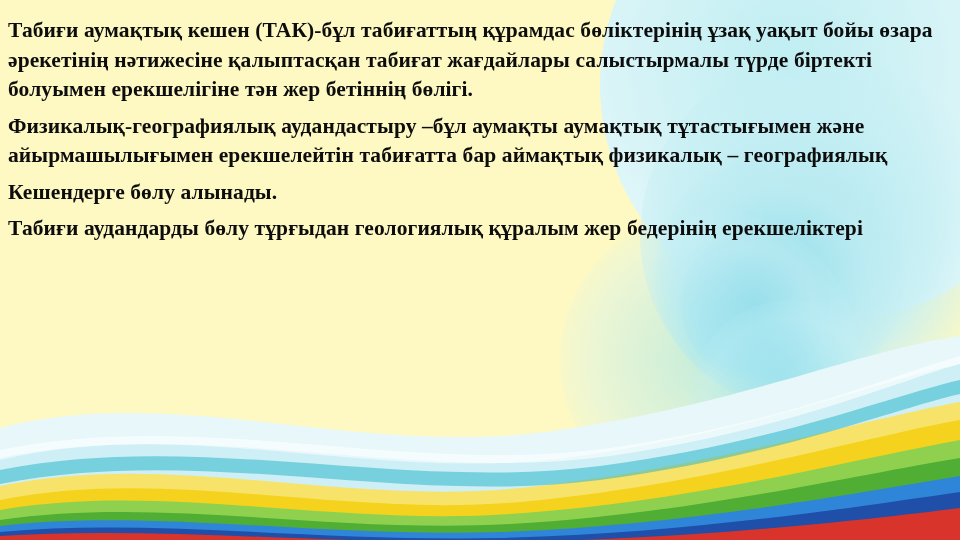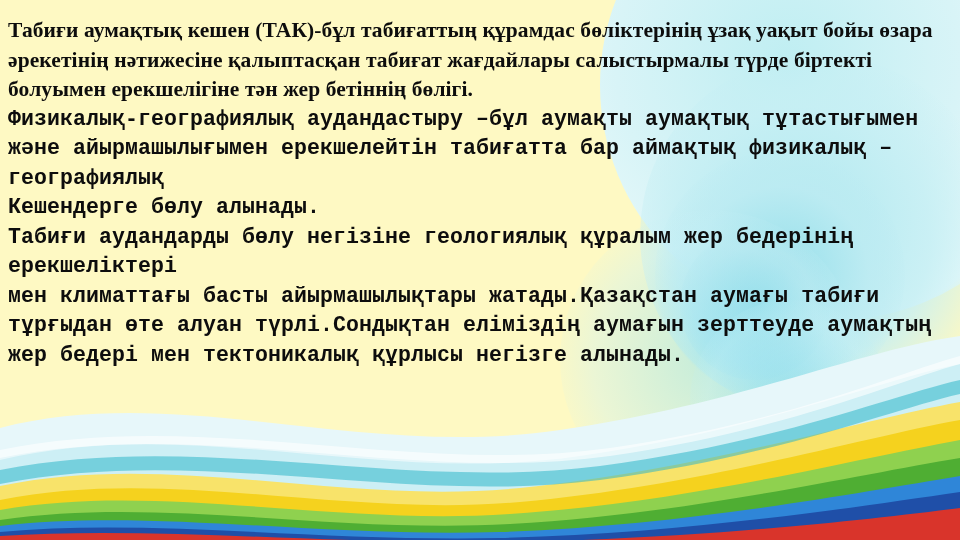--- a/index.html
+++ b/index.html
@@ -85,21 +85,21 @@
   }
   .para {
     font-family: "Liberation Serif", serif;
     font-size: 21.5px;
     line-height: 29.5px;
     font-weight: bold;
     color: #0d0d0d;
     letter-spacing: .1px;
     margin: 0;
   }
-  .para + .para { margin-top: 0; font-family: Liberation Mono, monospace; }
+  .para + .para { margin-top: 7px; }
 </style>
 </head>
 <body>
 
 <div class="slide">
 
   <div class="bg-layer">
     <div class="blob blob-a"></div>
     <div class="blob blob-b"></div>
     <div class="blob blob-c"></div>
@@ -129,17 +129,16 @@
 
         <path d="M0,140 C200,98 410,166 610,138 C790,112 900,62 960,46 L960,54 C900,70 790,120 610,146 C410,174 200,106 0,148 Z" fill="#ffffff" opacity=".6"></path>
       </svg>
     </div>
   </div>
 
   <div class="content">
     <p class="para">Табиғи аумақтық кешен (ТАК)-бұл табиғаттың құрамдас бөліктерінің ұзақ уақыт бойы өзара әрекетінің нәтижесіне қалыптасқан табиғат жағдайлары салыстырмалы түрде біртекті болуымен ерекшелігіне тән жер бетіннің бөлігі.</p>
     <p class="para">Физикалық-географиялық аудандастыру –бұл аумақты аумақтық тұтастығымен және айырмашылығымен ерекшелейтін табиғатта бар аймақтық физикалық – географиялық</p>
     <p class="para">Кешендерге бөлу алынады.</p>
-    <p class="para">Табиғи аудандарды бөлу негізіне геологиялық құралым жер бедерінің ерекшеліктері</p>
-    <p class="para">мен климаттағы басты айырмашылықтары жатады.Қазақстан аумағы табиғи тұрғыдан өте алуан түрлі.Сондықтан еліміздің аумағын зерттеуде аумақтың жер бедері мен тектоникалық құрлысы негізге алынады.</p>
+    <p class="para">Табиғи аудандарды бөлу тұрғыдан геологиялық құралым жер бедерінің ерекшеліктері</p>
   </div>
 
 </div>
 
 </body></html>

